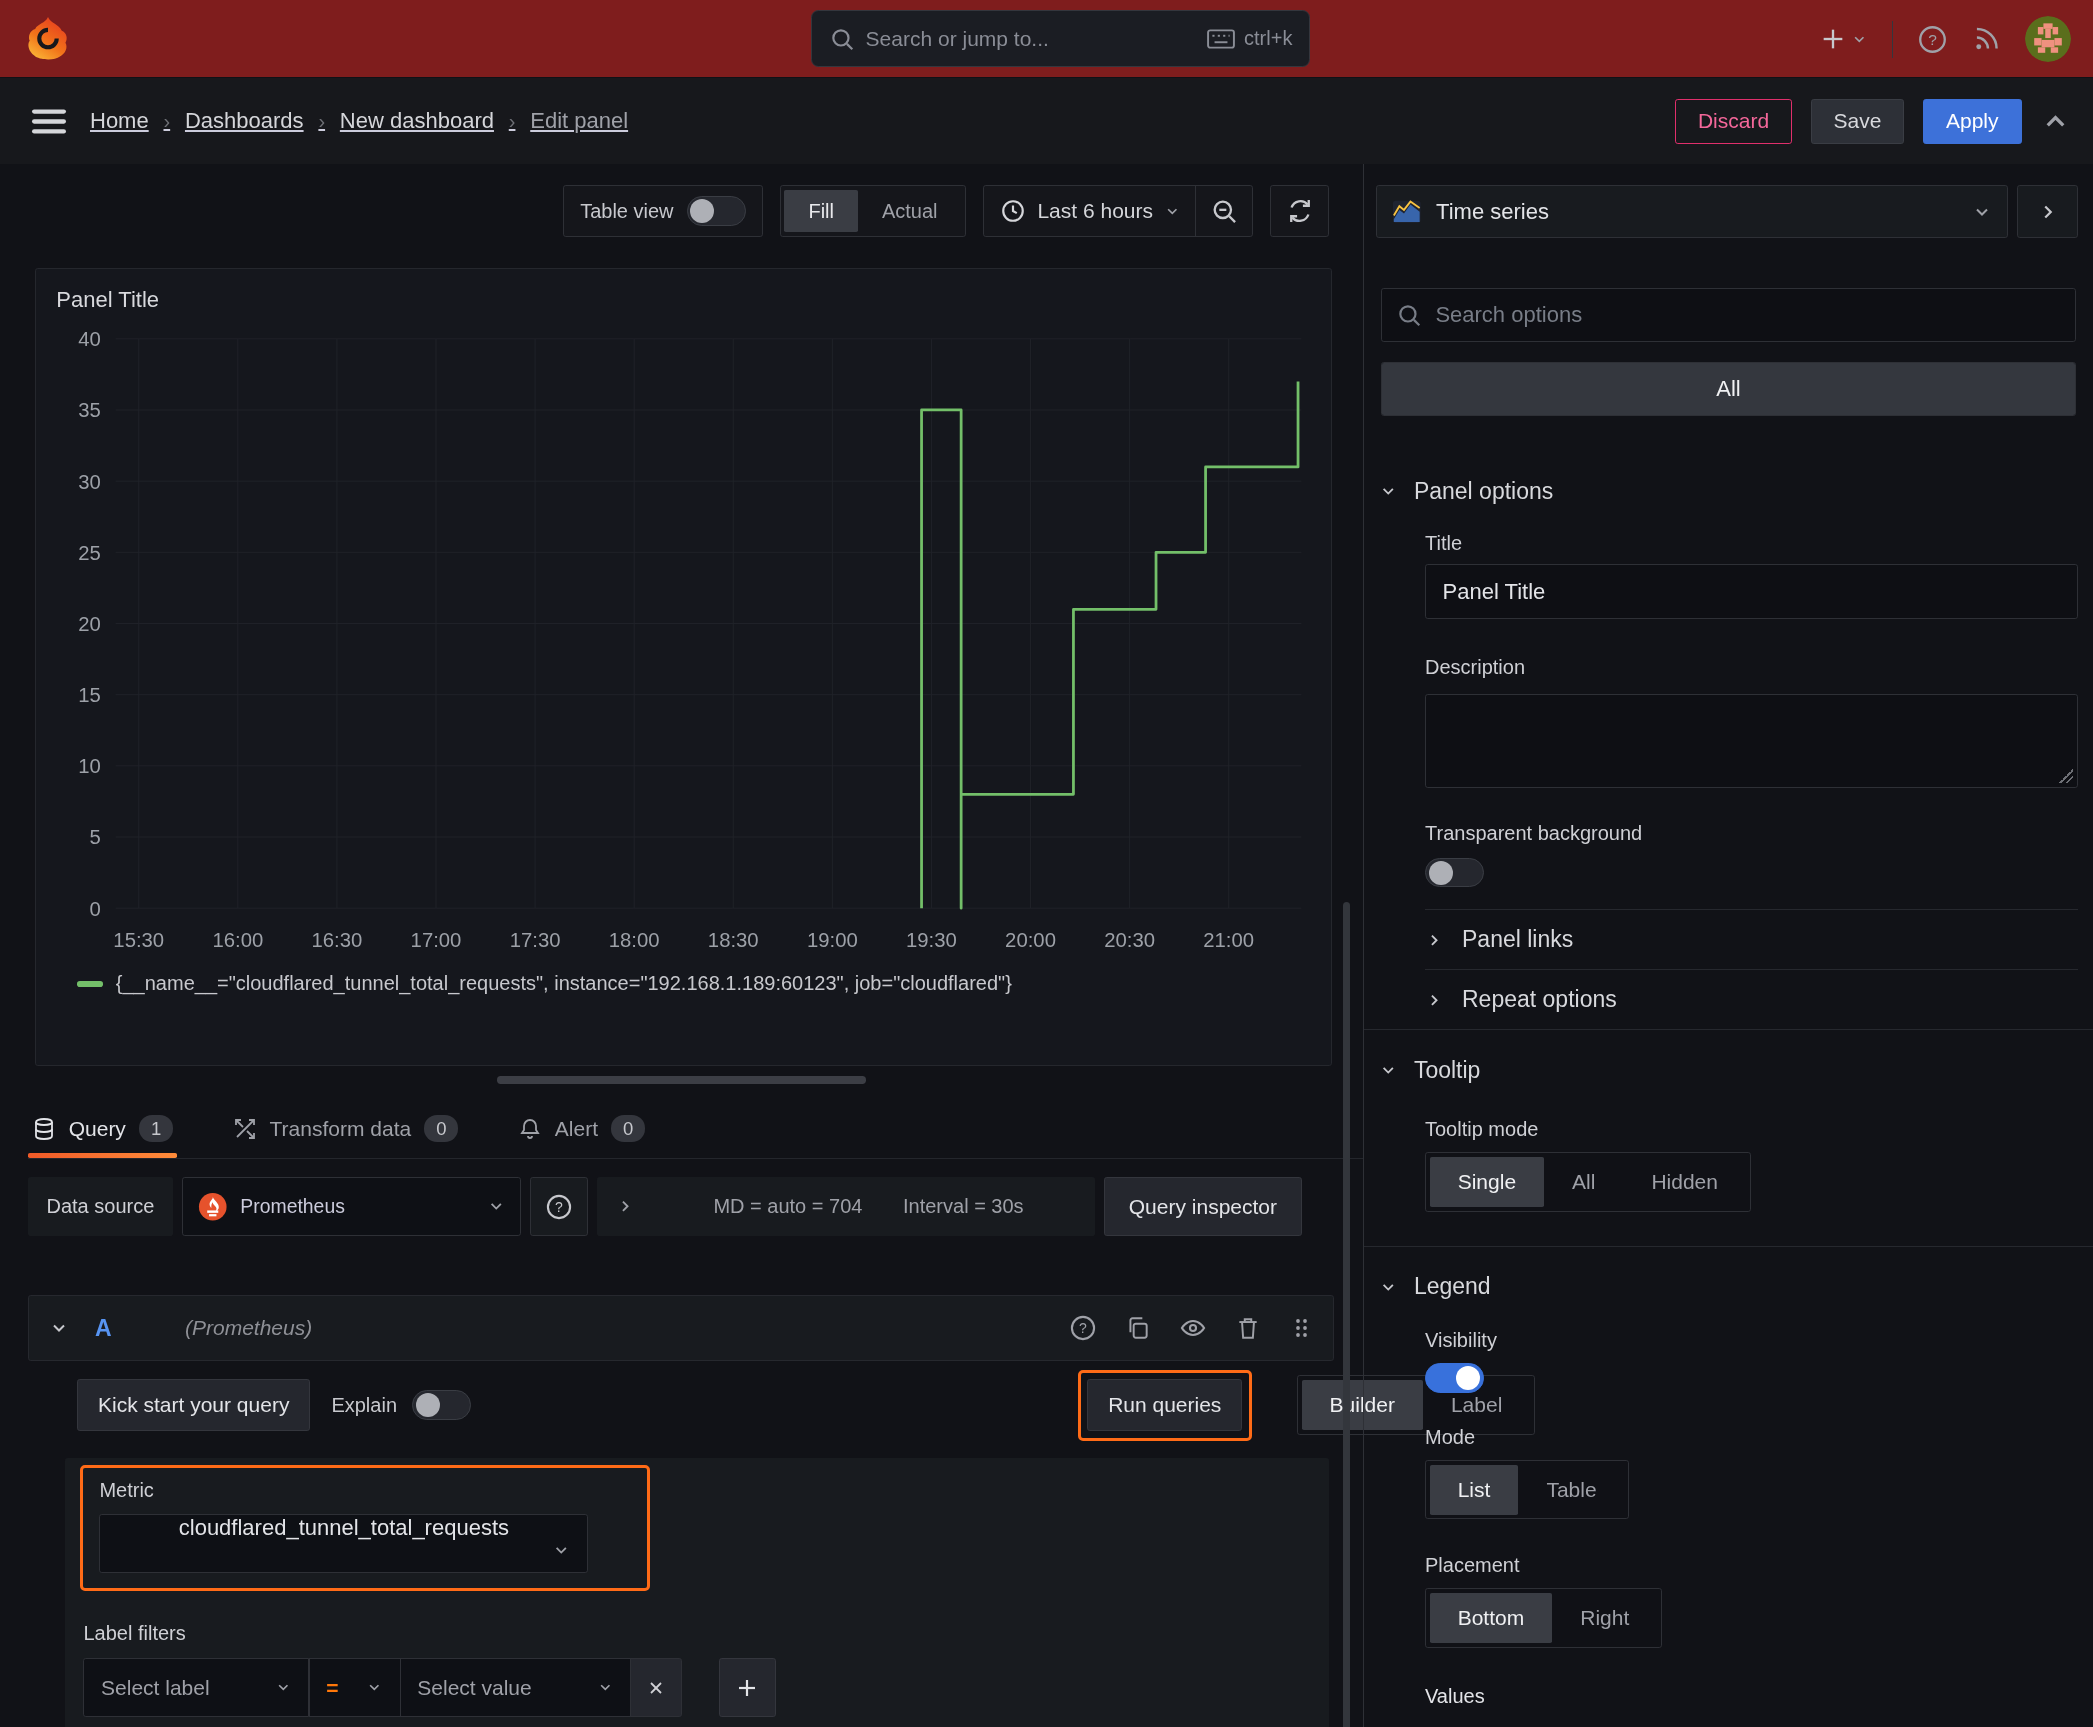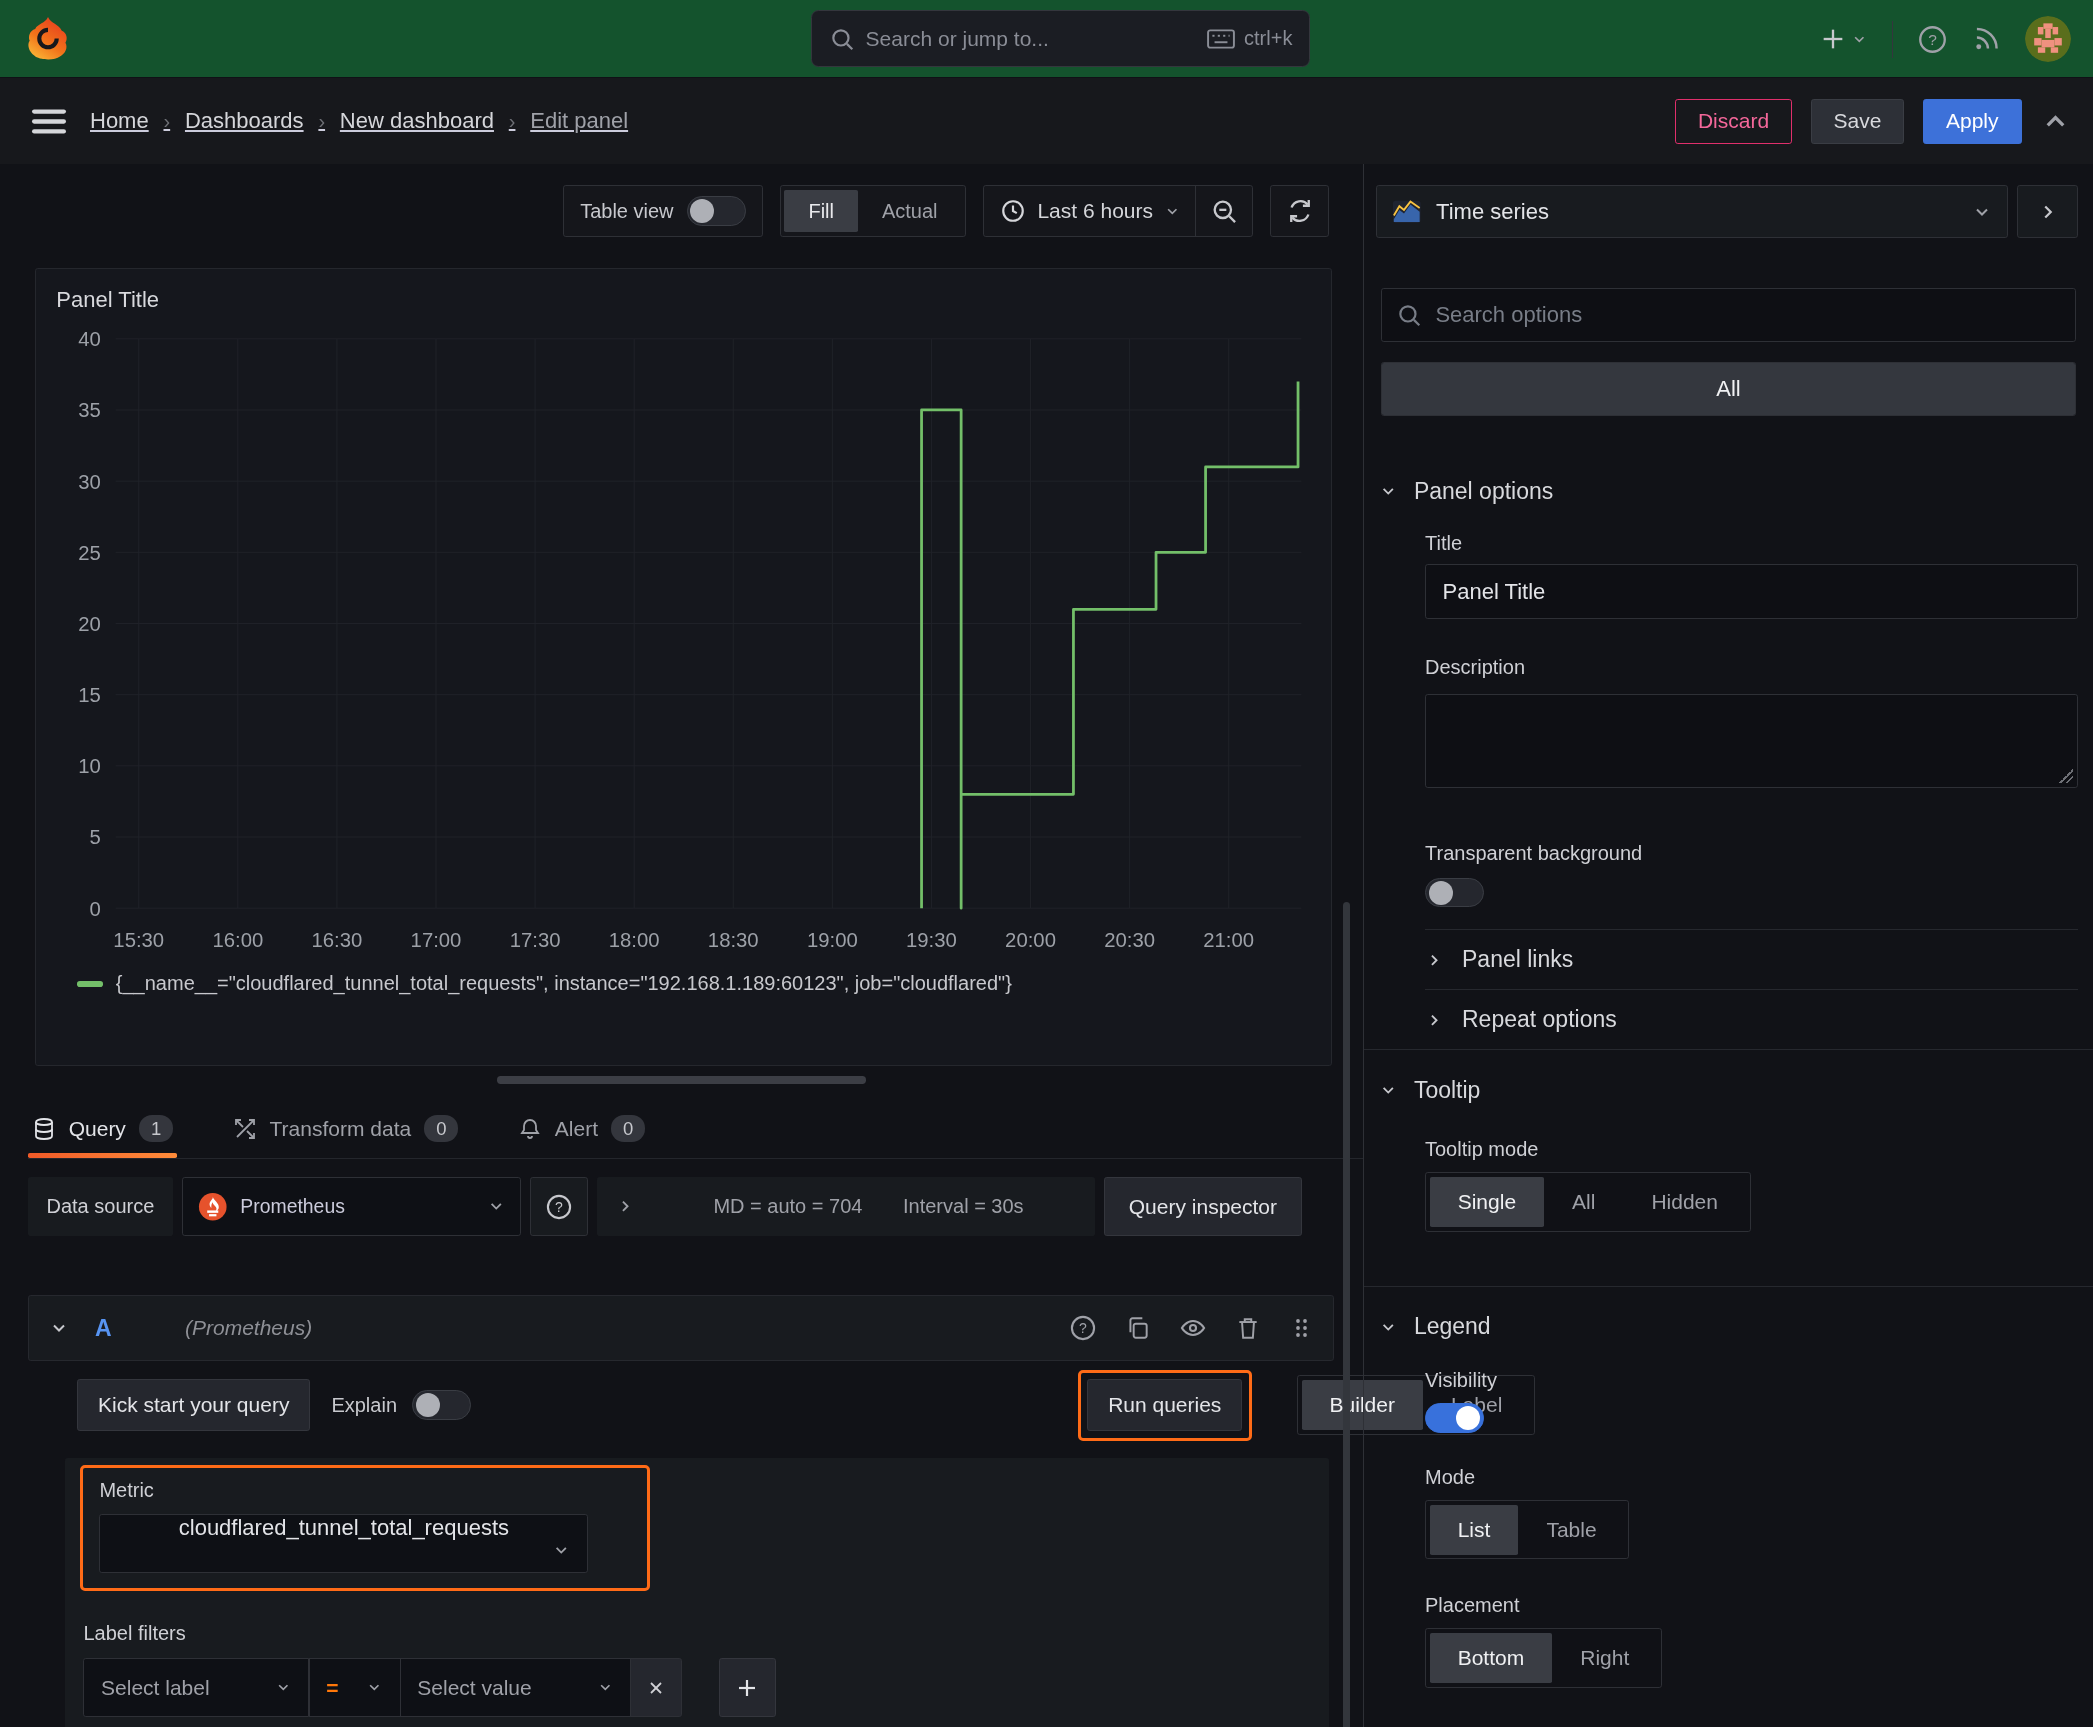--- a/index.html
+++ b/index.html
@@ -6,21 +6,21 @@
   html,body { width:2093px; height:1728px; }
   body {
     background:#111217; color:#ccccdc;
     font-family:"Liberation Sans", sans-serif; font-size:19.4px;
     overflow:hidden; position:relative;
   }
   svg { display:block; }
 
   
   .topbar {
-    height:78px; background:#14532d; position:relative;
+    height:78px; background:#7f1d1d; position:relative;
     display:flex; align-items:center; padding:0 26px;
     border-bottom:0.9px solid #101116;
   }
   .logo { width:44px; height:46px; }
   .searchbox {
     position:absolute; left:811px; top:10px; width:499px; height:57px;
     background:#1b1d23; border:0.9px solid #34363d; border-radius:7.4px;
     display:flex; align-items:center; padding:0 16.6px; gap:11px;
   }
   .searchbox input {
@@ -181,21 +181,21 @@
   .div-full { margin:0; }
   .collapse-row { display:flex; align-items:center; gap:18.5px; height:59px; margin-left:61px;
                   color:#d8d9dd; font-size:23px; font-weight:500; cursor:pointer; }
   .radio-group { display:inline-flex; border:0.9px solid #2e3036; border-radius:2.8px; background:#101116;
                  padding:3.7px; margin-top:11px; }
   .radio-opt { height:50px; padding:0 28px; display:flex; align-items:center; border-radius:1.8px;
                color:#9fa1a8; font-size:21px; cursor:pointer; }
   .radio-opt.sel { background:#3a3d44; color:#f0f1f3; }
 
   .mt26{margin-top:24px;} .mt28{margin-top:26px;} .mt34{margin-top:31px;} .mt36{margin-top:33px;}
-  .mt38{margin-top:35px;} .mt40{margin-top:37px;} .mt46{margin-top:54px;}
+  .mt38{margin-top:35px;} .mt40{margin-top:37px;} .mt46{margin-top:34px;}
   .mt64{margin-top:59px;} .mt12{margin-top:11px;} .mt14{margin-top:13px;} .mt24{margin-top:22px;}
 </style>
 </head>
 <body>
 
 <div class="topbar">
   <svg class="logo" viewBox="0 0 48 50">
     <defs>
       <linearGradient id="gflame" x1="0" y1="1" x2="0.6" y2="0">
         <stop offset="0" stop-color="#fcc43d"></stop>

